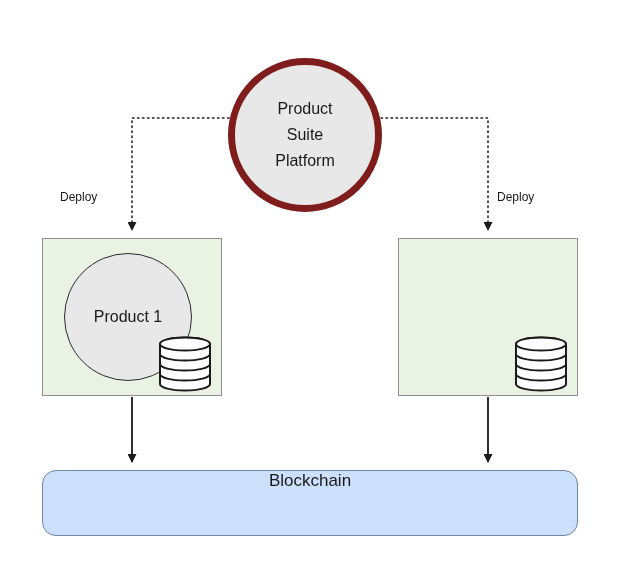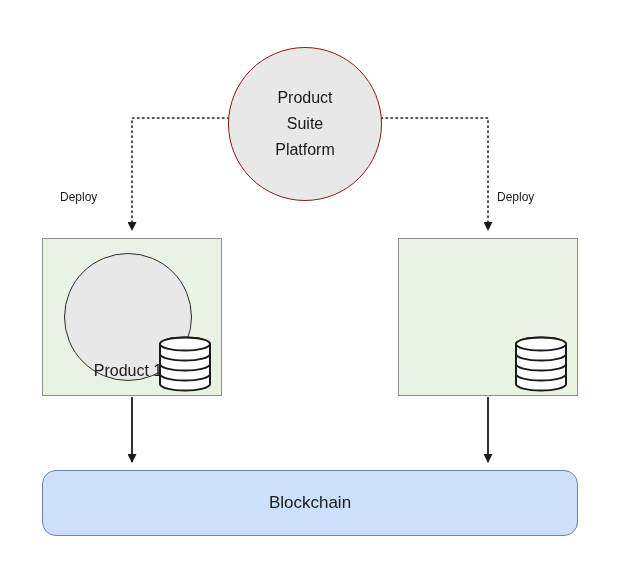--- a/index.html
+++ b/index.html
@@ -20,26 +20,26 @@
     position: absolute;
     left: 0;
     top: 0;
     width: 622px;
     height: 582px;
     pointer-events: none;
   }
   .platform-circle {
     position: absolute;
     left: 228px;
-    top: 47px;
+    top: 58px;
     width: 154px;
     height: 154px;
     border-radius: 50%;
     background: #e8e8e8;
-    border: 1px solid #7f1d1d;
+    border: 7px solid #7f1d1d;
     display: flex;
     flex-direction: column;
     align-items: center;
     justify-content: center;
     text-align: center;
     font-size: 16px;
     line-height: 26px;
     box-sizing: border-box;
   }
   .product-box {
@@ -56,21 +56,21 @@
   .product-circle {
     position: absolute;
     left: 21px;
     top: 14px;
     width: 128px;
     height: 128px;
     border-radius: 50%;
     background: #e8e8e8;
     border: 1px solid #2b2b2b;
     display: flex;
-    align-items: flex-end;
+    align-items: center;
     justify-content: center;
     text-align: center;
     font-size: 16px;
     box-sizing: border-box;
   }
   .db-icon {
     position: absolute;
     left: 114px;
     top: 96px;
     width: 56px;
@@ -88,21 +88,20 @@
   .blockchain-bar {
     position: absolute;
     left: 42px;
     top: 470px;
     width: 536px;
     height: 66px;
     background: #cce0fc;
     border: 1px solid #6f85a3;
     border-radius: 14px;
     display: flex;
-    align-items: center;
     justify-content: center;
     font-size: 17px;
     box-sizing: border-box;
   }
 </style>
 </head>
 <body>
 
 <div class="canvas">
 

